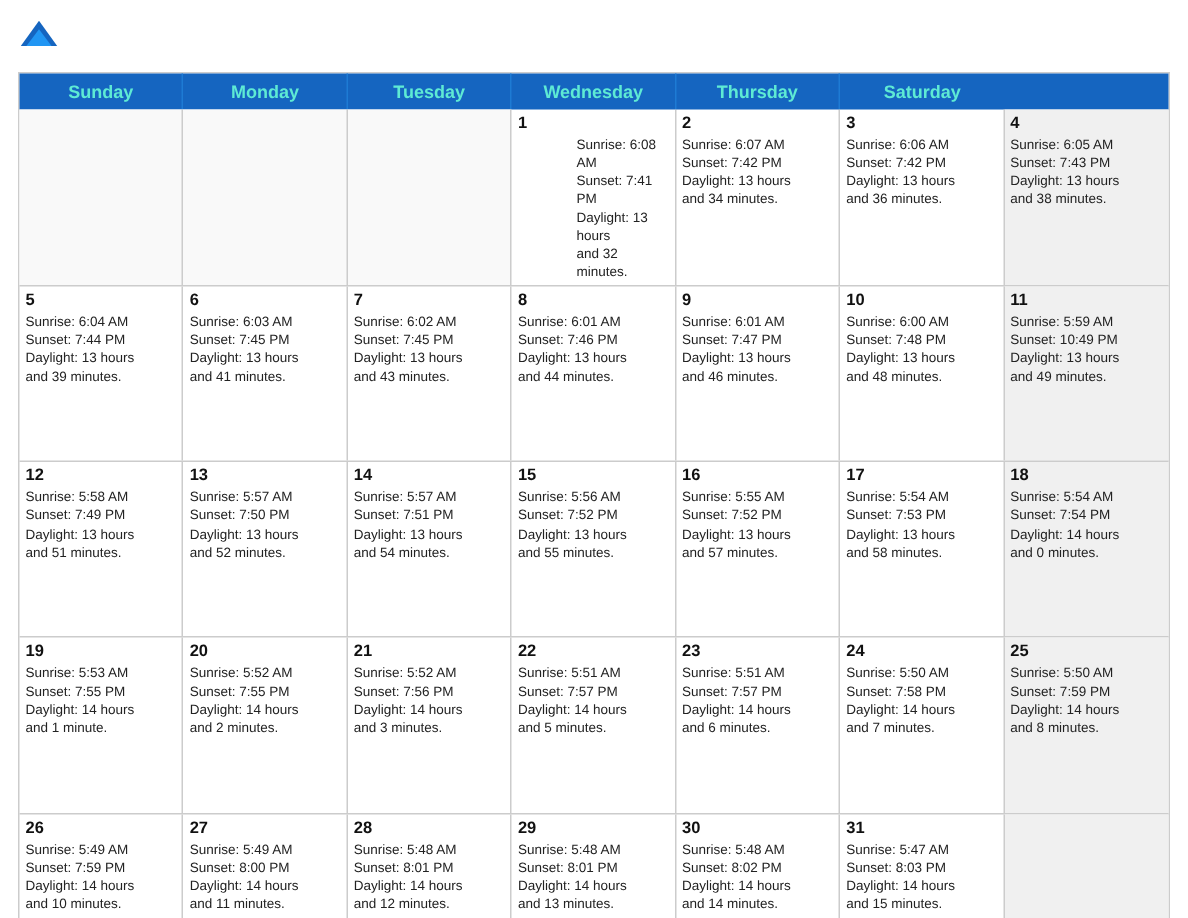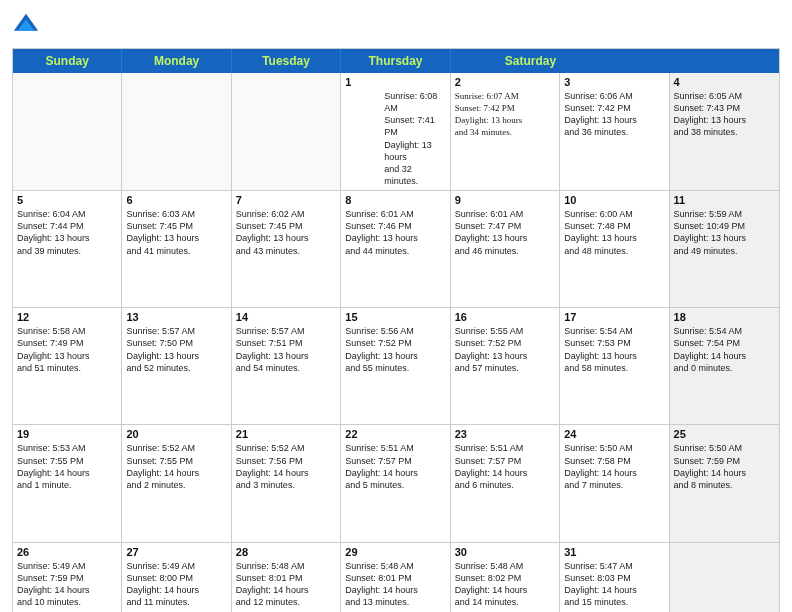--- a/index.html
+++ b/index.html
@@ -50,28 +50,28 @@
       display: flex;
       flex-direction: column;
       border: 1px solid #ccc;
     }
     .cal-header {
       display: grid;
       grid-template-columns: repeat(7, 1fr);
       background: #1565c0;
     }
     .cal-header-cell {
-      color: #bef264;
+      color: #5eead4;
       font-size: 12px;
       font-weight: bold;
       padding: 5px 4px;
       text-align: center;
       border-right: 1px solid #1e7bd4;
     }
-    .cal-header-cell:last-child { border-right: none; text-align: right; }
+    .cal-header-cell:last-child { border-right: none; }
     .cal-body {
       flex: 1;
       display: grid;
       grid-template-rows: repeat(5, 1fr);
     }
     .cal-row {
       display: grid;
       grid-template-columns: repeat(7, 1fr);
       border-top: 1px solid #ccc;
     }
@@ -119,38 +119,39 @@
       <div class="month-title"></div>
       <div class="location"></div>
     </div>
   </div>
 
   <div class="calendar">
     <div class="cal-header">
     <div class="cal-header-cell">Sunday</div>
         <div class="cal-header-cell">Monday</div>
         <div class="cal-header-cell">Tuesday</div>
+        <div class="cal-header-cell">Wednesday</div>
         <div class="cal-header-cell">Thursday</div>
         <div class="cal-header-cell">Saturday</div>
       </div>
     <div class="cal-body">
     <div class="cal-row">
           <div class="cal-cell empty"></div>
           <div class="cal-cell empty"></div>
           <div class="cal-cell empty"></div>
           <div class="cal-cell">
             <div class="day-num">1</div>
             <div class="cell-text" style="white-space: pre-line; margin-left: 39px;">Sunrise: 6:08 AM
 Sunset: 7:41 PM
 Daylight: 13 hours
 and 32 minutes.</div>
           </div>
           <div class="cal-cell">
             <div class="day-num">2</div>
-            <div class="cell-text" style="white-space: pre-line; font-family: Liberation Serif, serif;">Sunrise: 6:07 AM
+            <div class="cell-text" style="white-space: pre-line;">Sunrise: 6:07 AM
 Sunset: 7:42 PM
 Daylight: 13 hours
 and 34 minutes.</div>
           </div>
           <div class="cal-cell">
             <div class="day-num">3</div>
             <div class="cell-text" style="white-space: pre-line;">Sunrise: 6:06 AM
 Sunset: 7:42 PM
 Daylight: 13 hours
 and 36 minutes.</div>

